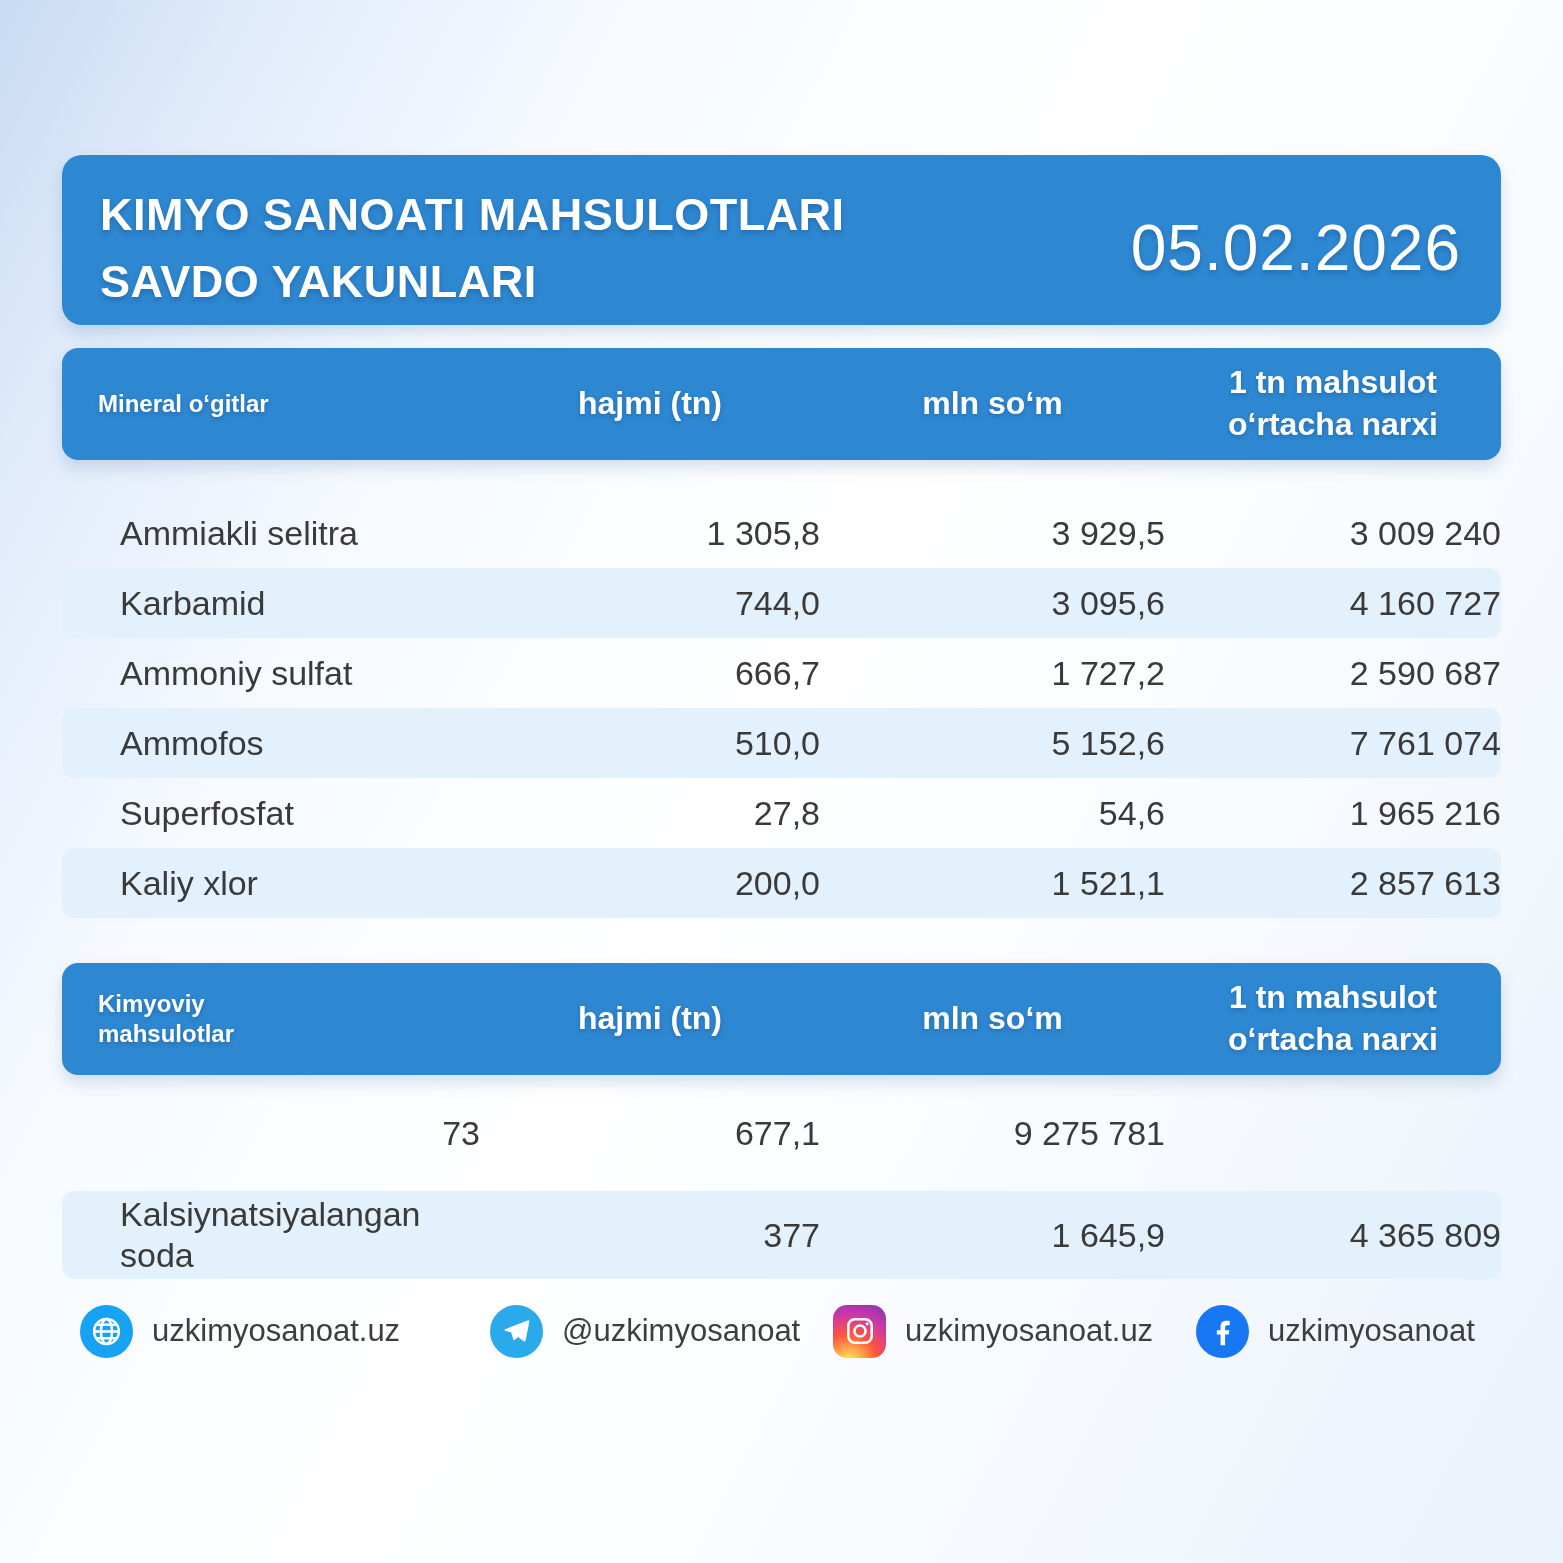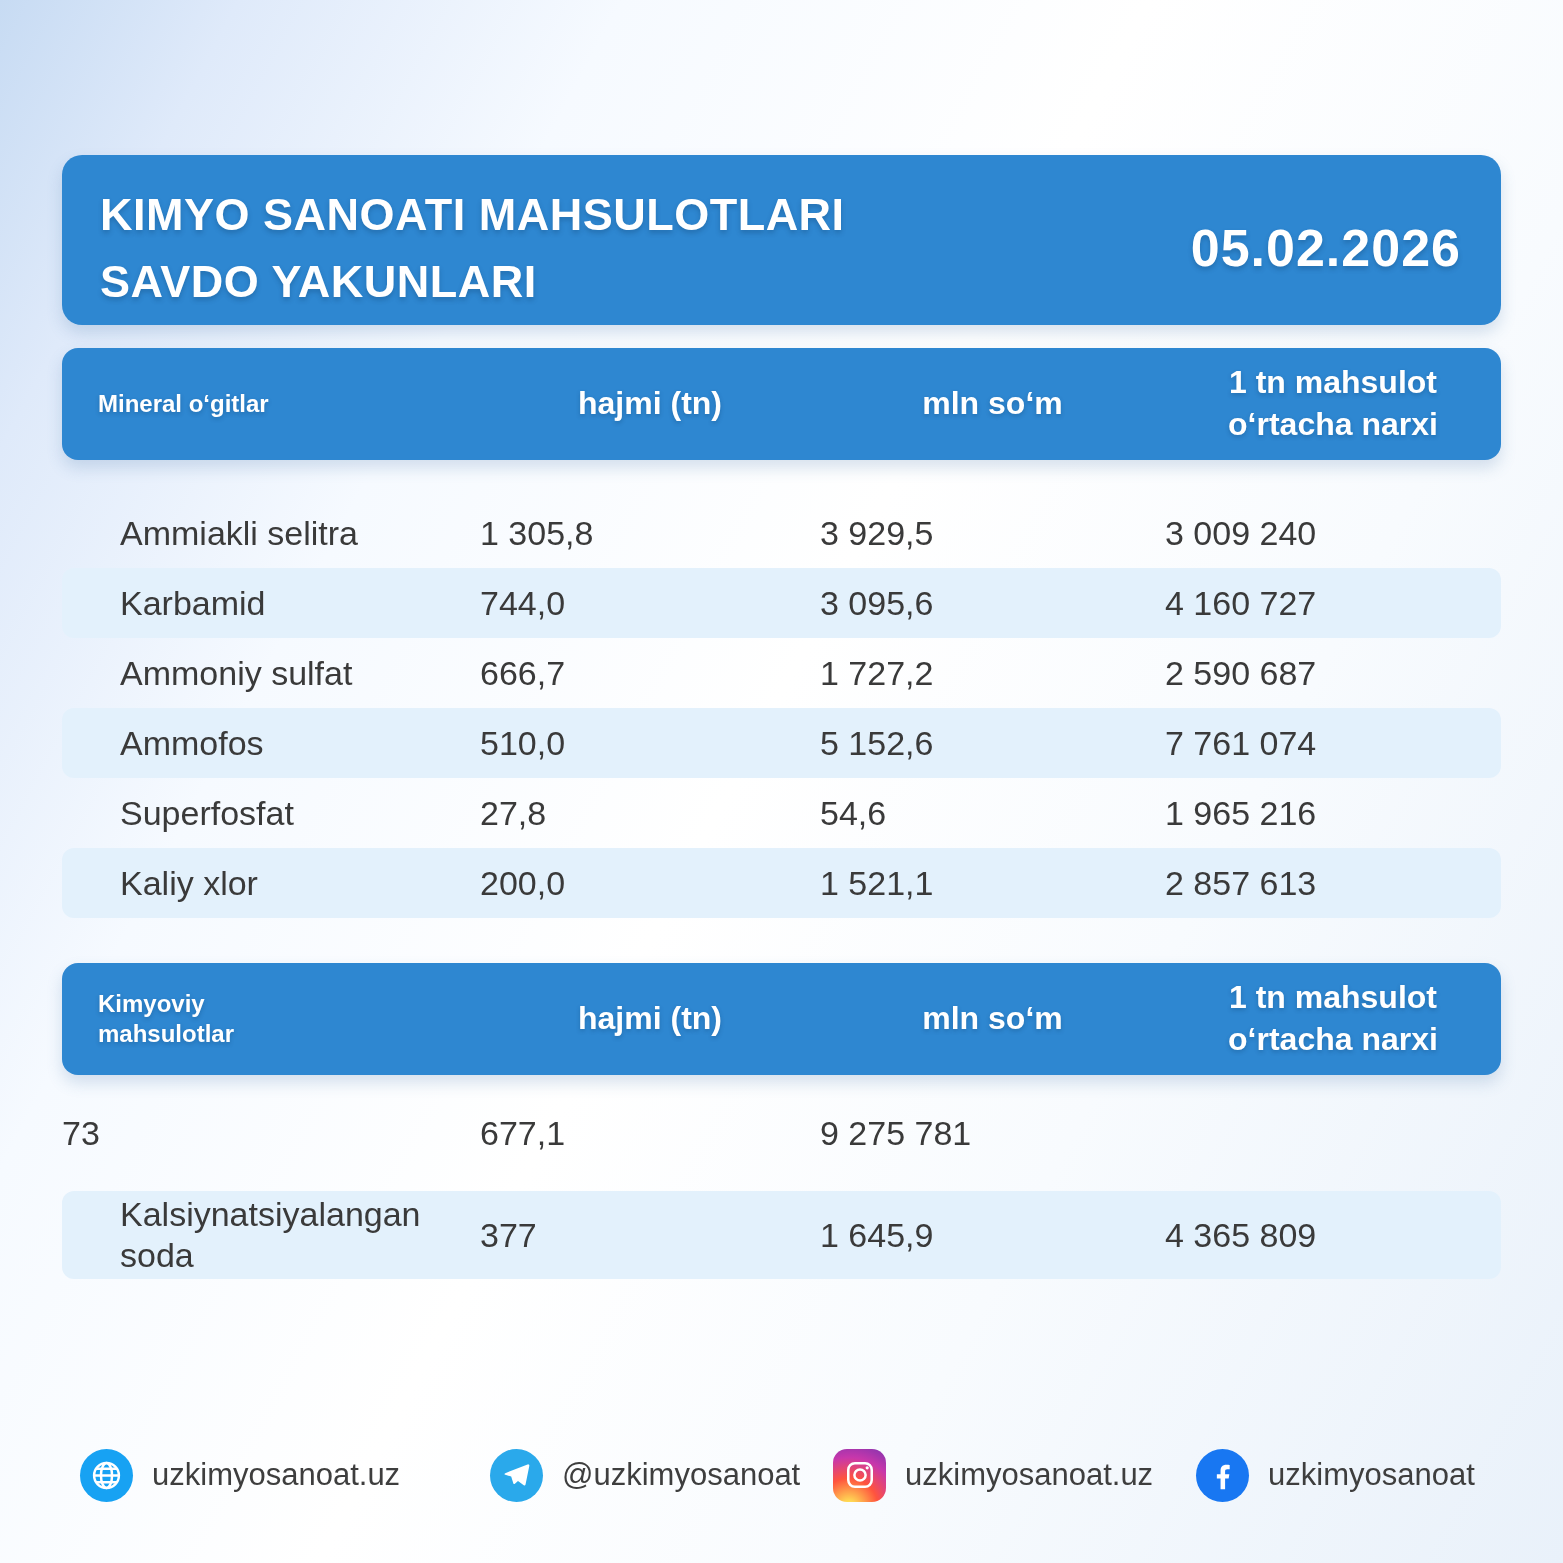--- a/index.html
+++ b/index.html
@@ -19,21 +19,21 @@
   .header-card{
     top:155px;height:170px;border-radius:20px;
     display:flex;align-items:center;justify-content:space-between;
     padding:16px 40px 0 38px;box-sizing:border-box;
   }
   .header-title{
     font-size:45px;font-weight:800;line-height:1.5;letter-spacing:.5px;
     text-shadow:0 3px 5px rgba(10,50,90,.28);
   }
   .header-date{
-    font-size:52px;font-weight:700;letter-spacing:1px;
+    font-size:64px;font-weight:400;letter-spacing:1px;
     text-shadow:0 3px 5px rgba(10,50,90,.28);
   }
   .thead{
     height:112px;border-radius:16px;
     display:grid;grid-template-columns:418px 340px 345px 336px;
     align-items:center;
   }
   .thead .title{
     padding-left:36px;font-size:24px;font-weight:800;line-height:1.25;
     text-shadow:0 2px 4px rgba(10,50,90,.28);
@@ -43,23 +43,23 @@
     text-shadow:0 2px 4px rgba(10,50,90,.28);
   }
   .tbody{position:absolute;left:62px;width:1439px;}
   .trow{
     display:grid;grid-template-columns:418px 340px 345px 336px;
     align-items:center;height:70px;font-size:34px;
   }
   .trow.tall{height:88px;}
   .trow.striped{background:#E3F1FC;border-radius:12px;}
   .trow .name{padding-left:58px;line-height:1.2;}
-  .num{text-align:left;}
+  .num{text-align:right;}
   .footer-item{
-    position:absolute;top:1448px;height:54px;
+    position:absolute;top:1304px;height:54px;
     display:flex;align-items:center;gap:19px;
   }
   .social-icon{
     width:53px;height:53px;border-radius:50%;flex:0 0 auto;
     display:flex;align-items:center;justify-content:center;
   }
   .icon-globe{background:#17A2F3;}
   .icon-telegram{background:#2AA9EB;}
   .icon-instagram{
     border-radius:14px;

